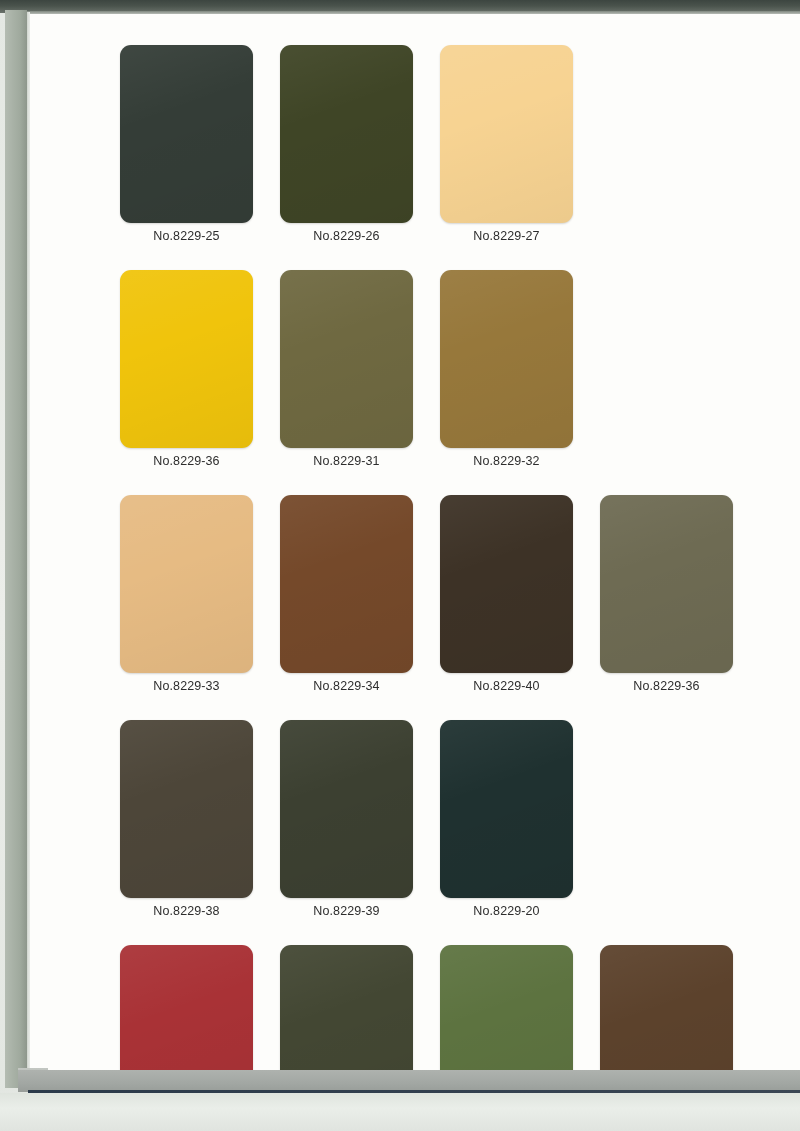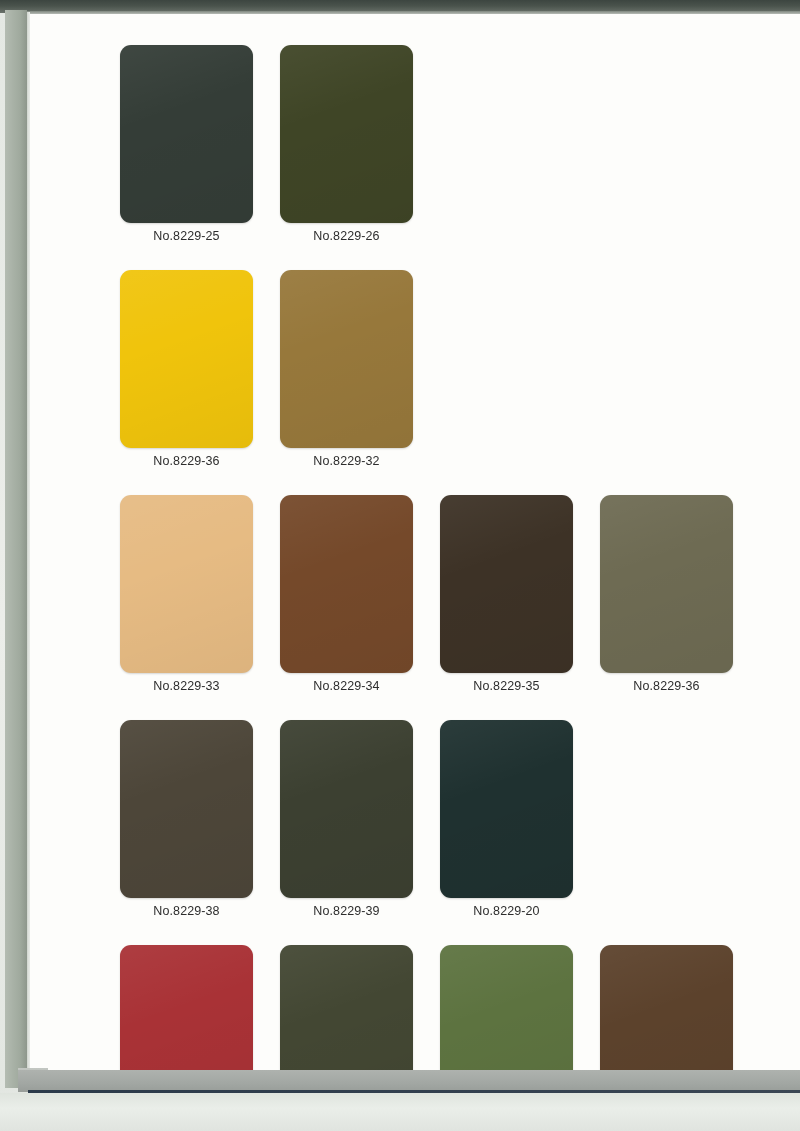--- a/index.html
+++ b/index.html
@@ -156,45 +156,53 @@
 
     <div class="row">
       <div class="cell">
         <div class="chip" style="background-color: rgb(52, 61, 55);"></div>
         <div class="caption">No.8229-25</div>
       </div>
       <div class="cell">
         <div class="chip" style="background-color: rgb(63, 69, 38);"></div>
         <div class="caption">No.8229-26</div>
       </div>
+      <div class="cell">
+        <div class="chip" style="background-color: rgb(247, 211, 146);"></div>
+        <div class="caption">No.8229-27</div>
+      </div>
     </div>
 
     <div class="row">
       <div class="cell">
         <div class="chip" style="background-color: rgb(240, 196, 12);"></div>
         <div class="caption">No.8229-36</div>
       </div>
       <div class="cell">
+        <div class="chip" style="background-color: rgb(111, 105, 65);"></div>
+        <div class="caption">No.8229-31</div>
+      </div>
+      <div class="cell">
         <div class="chip" style="background-color: rgb(151, 120, 59);"></div>
         <div class="caption">No.8229-32</div>
       </div>
     </div>
 
     <div class="row">
       <div class="cell">
         <div class="chip" style="background-color: rgb(230, 187, 131);"></div>
         <div class="caption">No.8229-33</div>
       </div>
       <div class="cell">
         <div class="chip" style="background-color: rgb(117, 73, 42);"></div>
         <div class="caption">No.8229-34</div>
       </div>
       <div class="cell">
         <div class="chip" style="background-color: rgb(61, 50, 38);"></div>
-        <div class="caption">No.8229-35</div>
+        <div class="caption">No.8229-40</div>
       </div>
       <div class="cell">
         <div class="chip" style="background-color: rgb(110, 107, 83);"></div>
         <div class="caption">No.8229-36</div>
       </div>
     </div>
 
     <div class="row">
       <div class="cell">
         <div class="chip" style="background-color: rgb(77, 70, 57);"></div>

